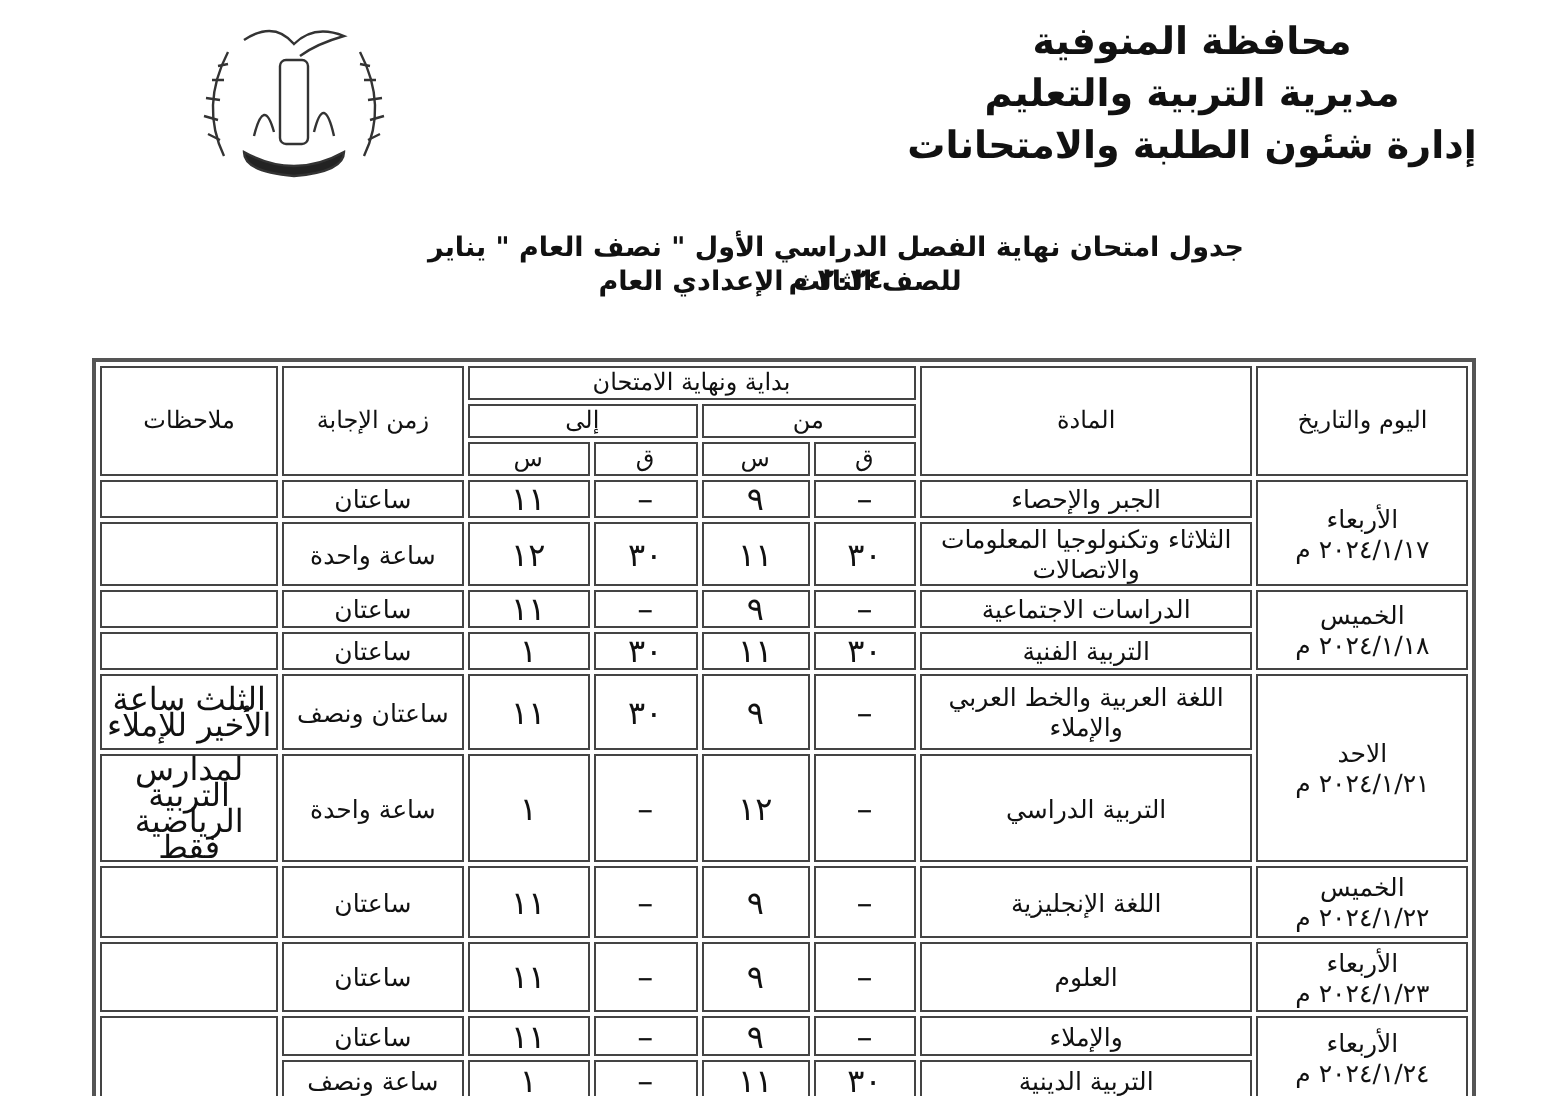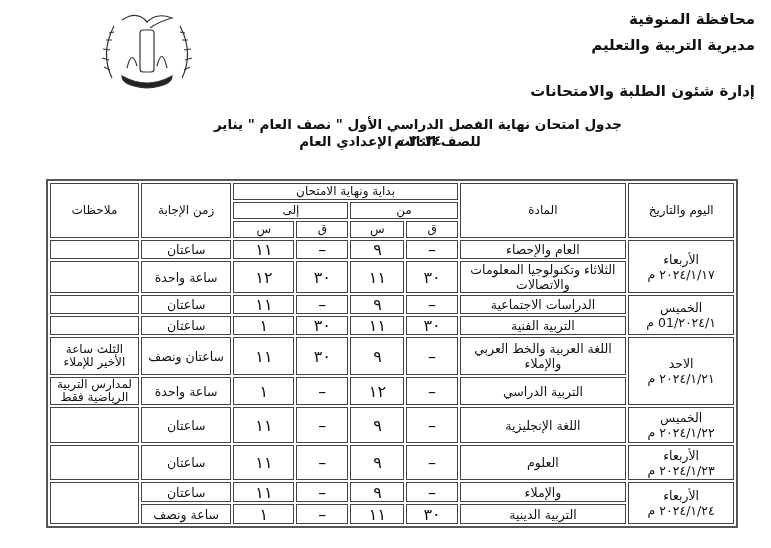--- a/index.html
+++ b/index.html
@@ -1,32 +1,32 @@
 <!DOCTYPE html>
 <html><head>
 <meta charset="utf-8">
 <style>
   html,body{margin:0;padding:0;background:#ffffff;}
   body{width:771px;height:548px;position:relative;overflow:hidden;font-family:"DejaVu Sans",sans-serif;color:#111;}
-  .hdr-line{position:absolute;right:16px;width:340px;font-weight:bold;font-size:15px;direction:rtl;}
+  .hdr-line{position:absolute;right:5px;width:340px;text-align:center;font-weight:bold;font-size:19px;direction:rtl;}
   .logo{position:absolute;left:92px;top:8px;width:110px;height:85px;}
   .title{position:absolute;left:180px;width:420px;text-align:center;font-weight:bold;font-size:13.5px;direction:rtl;}
   table.sched{position:absolute;left:46px;top:179px;width:692px;border-collapse:separate;border-spacing:2px;direction:rtl;font-size:12.5px;border:2px solid #555;background:#fff;}
   table.sched td{border:1.5px solid #444;text-align:center;vertical-align:middle;padding:0 2px;line-height:15px;}
   .hcell{font-size:12px;}
   .num{font-size:16px;}
-  .note{font-size:12px;line-height:13px !important;margin-left:31px;}
+  .note{font-size:16px;line-height:13px !important;margin-left:31px;}
 </style>
 </head>
 <body>
 
 <div>
   <div class="hdr-line" style="top:10px;">محافظة المنوفية</div>
   <div class="hdr-line" style="top:36px;">مديرية التربية والتعليم</div>
-  <div class="hdr-line" style="top:62px;margin-top:20px;">إدارة شئون الطلبة والامتحانات</div>
+  <div class="hdr-line" style="top:62px;">إدارة شئون الطلبة والامتحانات</div>
 </div>
 
 <svg class="logo" viewBox="0 0 110 85">
   <g fill="none" stroke="#333" stroke-width="1.2">
     <path d="M20 70 Q8 45 22 18"></path>
     <path d="M18 62 l-6 -3 M17 52 l-7 -2 M18 42 l-7 -1 M20 32 l-6 0 M22 24 l-5 1"></path>
     <path d="M90 70 Q102 45 88 18"></path>
     <path d="M92 62 l6 -3 M93 52 l7 -2 M92 42 l7 -1 M90 32 l6 0 M88 24 l5 1"></path>
     <path d="M30 12 Q45 2 55 14 Q65 4 80 10 Q66 14 58 20"></path>
     <rect x="48" y="22" width="14" height="42" rx="3"></rect>
@@ -66,42 +66,42 @@
     <td class="hcell">س</td>
     <td class="hcell">ق</td>
     <td class="hcell">س</td>
   </tr>
 
   <tr style="height:19px;">
     <td rowspan="2">
           <div>الأربعاء</div>
           <div>٢٠٢٤/١/١٧ م</div>
         </td>
-    <td>العام والإحصاء</td>
+    <td>الجبر والإحصاء</td>
     <td class="num">–</td>
     <td class="num">٩</td>
     <td class="num">–</td>
     <td class="num">١١</td>
     <td>ساعتان</td>
     <td class="note"></td>
   </tr>
   <tr style="height:32px;">
     <td>الثلاثاء وتكنولوجيا المعلومات والاتصالات</td>
     <td class="num">٣٠</td>
     <td class="num">١١</td>
     <td class="num">٣٠</td>
     <td class="num">١٢</td>
     <td>ساعة واحدة</td>
     <td class="note"></td>
   </tr>
 
   <tr style="height:19px;">
     <td rowspan="2">
           <div>الخميس</div>
-          <div>٢٠٢٤/١/01 م</div>
+          <div>٢٠٢٤/١/١٨ م</div>
         </td>
     <td>الدراسات الاجتماعية</td>
     <td class="num">–</td>
     <td class="num">٩</td>
     <td class="num">–</td>
     <td class="num">١١</td>
     <td>ساعتان</td>
     <td class="note"></td>
   </tr>
   <tr style="height:19px;">

